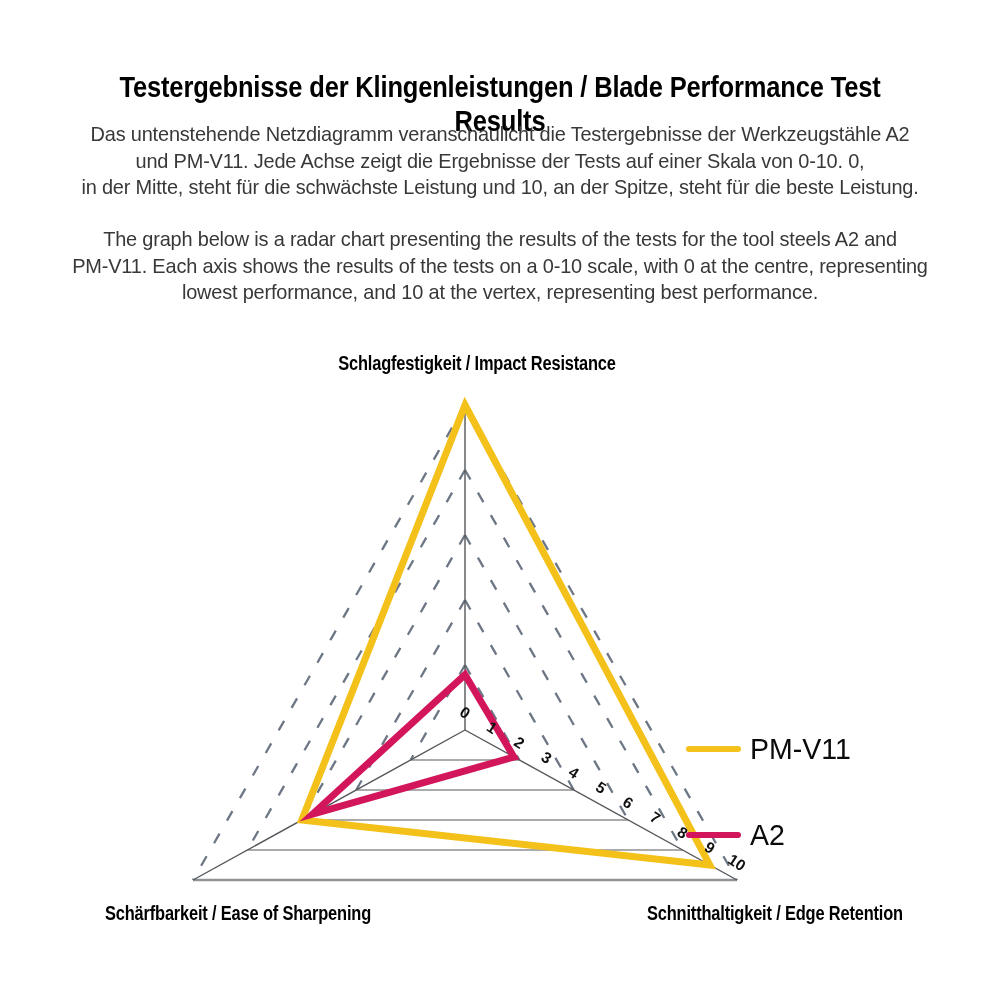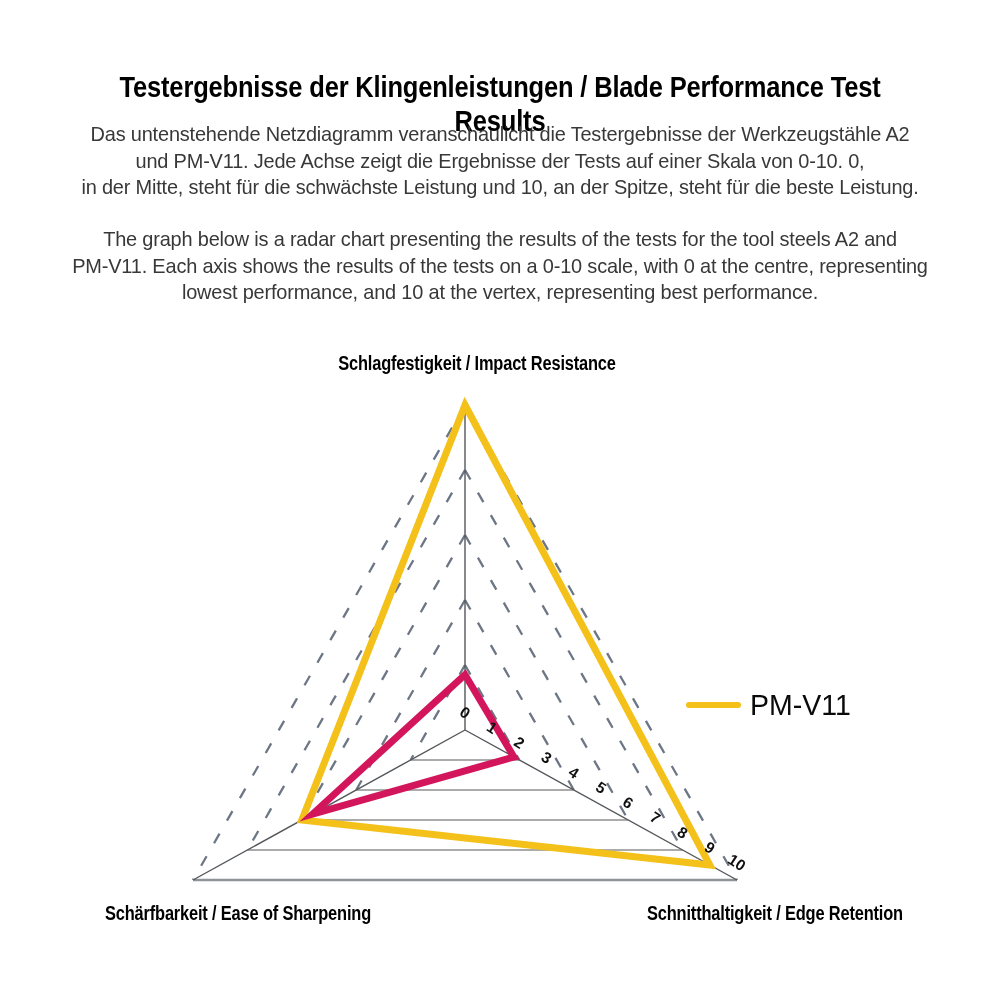--- a/index.html
+++ b/index.html
@@ -25,21 +25,21 @@
     font-size:20px;font-weight:bold;color:#000;white-space:nowrap;
     transform:scaleX(0.82);letter-spacing:-0.2px;
   }
   .axis-top{top:352px;left:-23px;width:1000px;text-align:center;transform-origin:50% 50%;}
   .axis-bl{top:902px;left:0;width:476px;text-align:center;transform-origin:50% 50%;}
   .axis-br{top:902px;left:550px;width:450px;text-align:center;transform-origin:50% 50%;}
   #radar-wrap{top:380px;left:0;width:1000px;height:520px;}
   svg{display:block;}
   .tick{font:bold 15.5px "Liberation Sans", sans-serif;fill:#101010;}
   .legend{top:684px;left:686px;}
-  .legend-row{display:flex;align-items:center;height:42px;}
+  .legend-row{display:flex;align-items:center;height:42px;margin-top:44px;}
   .legend-swatch{width:55px;height:6px;border-radius:3px;flex:0 0 auto;}
   .legend-label{
     margin-left:9px;font-size:30px;color:#0a0a0a;
     transform:scaleX(0.95);transform-origin:0 50%;white-space:nowrap;
   }
 </style>
 </head>
 <body>
 
 <div class="abs title">Testergebnisse der Klingenleistungen / Blade Performance Test Results</div>
@@ -88,17 +88,21 @@
       <text x="706.8" y="472" text-anchor="middle" class="tick" transform="rotate(33 706.8 472)">9</text>
       <text x="734" y="487" text-anchor="middle" class="tick" transform="rotate(33 734 487)">10</text>
     </svg>
 </div>
 
 <div class="abs legend">
   <div class="legend-row">
     <div class="legend-swatch" style="background: rgb(243, 193, 25);"></div>
     <div class="legend-label">PM-V11</div>
   </div>
+  <div class="legend-row">
+    <div class="legend-swatch" style="background: rgb(211, 21, 92);"></div>
+    <div class="legend-label">A2</div>
+  </div>
 </div>
 
 <div class="abs axis-label axis-bl">Schärfbarkeit / Ease of Sharpening</div>
 
 <div class="abs axis-label axis-br">Schnitthaltigkeit / Edge Retention</div>
 
 </body></html>

